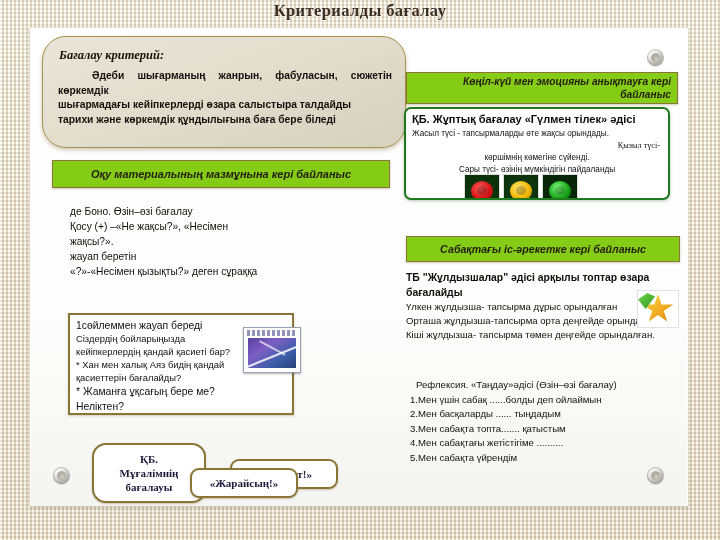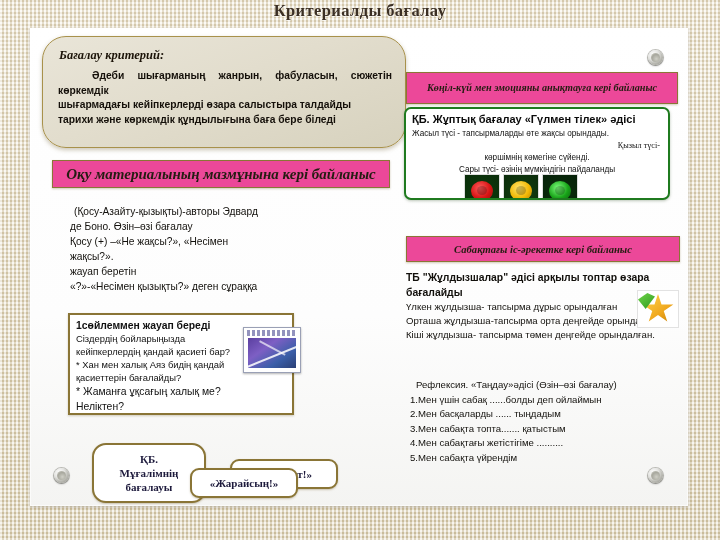--- a/index.html
+++ b/index.html
@@ -40,26 +40,26 @@
     content:"";position:absolute;left:3px;top:3px;width:9px;height:9px;border-radius:50%;
     background:radial-gradient(circle at 60% 65%, #cfcfc6 0%, #a8a89e 55%, #d6d6cd 100%);
   }
   .screw.tl{left:24px;top:22px;}
   .screw.tr{left:618px;top:22px;}
   .screw.bl{left:24px;top:440px;}
   .screw.br{left:618px;top:440px;}
 
   
   .gold-bar{
-    position:absolute;background:#ec4899;
+    position:absolute;background:#84cc16;
     border:1px solid #8a7536;
     box-shadow:0 1px 2px rgba(120,100,50,.35);
-    display:flex;align-items:center;justify-content:center;text-align:left;
+    display:flex;align-items:center;justify-content:center;text-align:right;
     font-style:italic;font-weight:bold;color:#241d12;
-    font-family:Liberation Serif, serif;
+    font-family:Liberation Sans, sans-serif;
   }
   .rounded-card{
     position:absolute;
     border-radius:24px;
     border:1px solid #a8914b;
     background:linear-gradient(160deg,#e9e5d8 0%, #e2ddcd 45%, #d7d2be 100%);
     box-shadow:0 2px 4px rgba(110,92,45,.35);
   }
   .plain-box{
     position:absolute;background:#ffffff;border:2px solid #8a7536;
@@ -92,21 +92,21 @@
   }
   .crit-body{
     position:absolute;left:15px;top:32px;width:334px;
     font-size:10.3px;font-weight:bold;color:#15100a;line-height:1.42;
     font-family:"Liberation Sans", sans-serif;
   }
   .crit-body .l1{display:block;text-indent:34px;text-align:justify;}
   .crit-body .ln{display:block;}
 
   
-  #banner-learning{left:52px;top:160px;width:336px;height:26px;font-size:15px;}
+  #banner-learning{left:52px;top:160px;width:336px;height:26px;font-size:11px;}
 
   
   #banner-mood{left:406px;top:72px;width:258px;height:30px;font-size:10.2px;line-height:1.28;padding:0 6px;}
 
   
   #box-pair{
     left:404px;top:107px;width:262px;height:89px;
     background:#ffffff;border:2px solid #1f7a1f;border-radius:7px;
     box-shadow:0 1px 3px rgba(60,90,50,.35);position:absolute;overflow:hidden;
   }
@@ -145,21 +145,21 @@
   #pmi-text .row{display:block;}
   #pmi-text .first{text-indent:4px;}
 
   
   #box-questions{left:68px;top:313px;width:222px;height:98px;}
   #box-questions .qtxt{
     position:absolute;left:6px;top:4px;width:200px;
     font-size:9.4px;color:#111;line-height:1.38;
     font-family:"Liberation Sans", sans-serif;
   }
-  #box-questions .qtxt .b{font-weight:bold;text-align:right;}
+  #box-questions .qtxt .b{font-weight:normal;text-align:right;}
   #box-questions .qtxt .big{font-size:10.4px;}
   .thumb{
     position:absolute;left:243px;top:327px;width:56px;height:44px;
     background:#ffffff;border:1px solid #9aa0b5;box-shadow:0 1px 2px rgba(0,0,0,.3);
   }
   .thumb .cap{
     position:absolute;left:3px;top:2px;right:3px;height:6px;
     background:repeating-linear-gradient(90deg,#6f6fa8 0 3px, #ffffff 3px 5px);
     opacity:.75;
   }
@@ -258,36 +258,35 @@
       <div class="rose yellow">
           <div class="petal"></div>
         </div>
       <div class="rose green">
           <div class="petal"></div>
         </div>
     </div>
   </div>
 
   <div id="pmi-text">
-    <span class="row first"> (Қосу-Азайту-қызықты)-авторы Эдвард</span>
     <span class="row">де Боно. Өзін–өзі бағалау</span>
     <span class="row">Қосу (+) –«Не жақсы?», «Несімен</span>
     <span class="row">жақсы?».</span>
     <span class="row">жауап беретін</span>
     <span class="row">«?»-«Несімен қызықты?» деген сұраққа</span>
   </div>
 
   <div class="plain-box" id="box-questions">
     <div class="qtxt">
       <span class="b big">1сөйлеммен жауап береді</span><br>
       <span>Сіздердің бойларыңызда</span><br>
       <span>кейіпкерлердің  қандай қасиеті бар?</span><br>
       <span>* Хан мен халық Аяз бидің қандай</span><br>
       <span>қасиеттерін бағалайды?</span><br>
-      <span class="big">* Жаманға ұқсағың халық ме?</span><br>
+      <span class="big">* Жаманға ұқсағың бере ме?</span><br>
       <span class="big">Неліктен?</span>
     </div>
   </div>
 
   <div class="thumb">
     <div class="cap"></div>
     <div class="pic"></div>
   </div>
 
   <div class="btn-round" id="btn-teacher">

